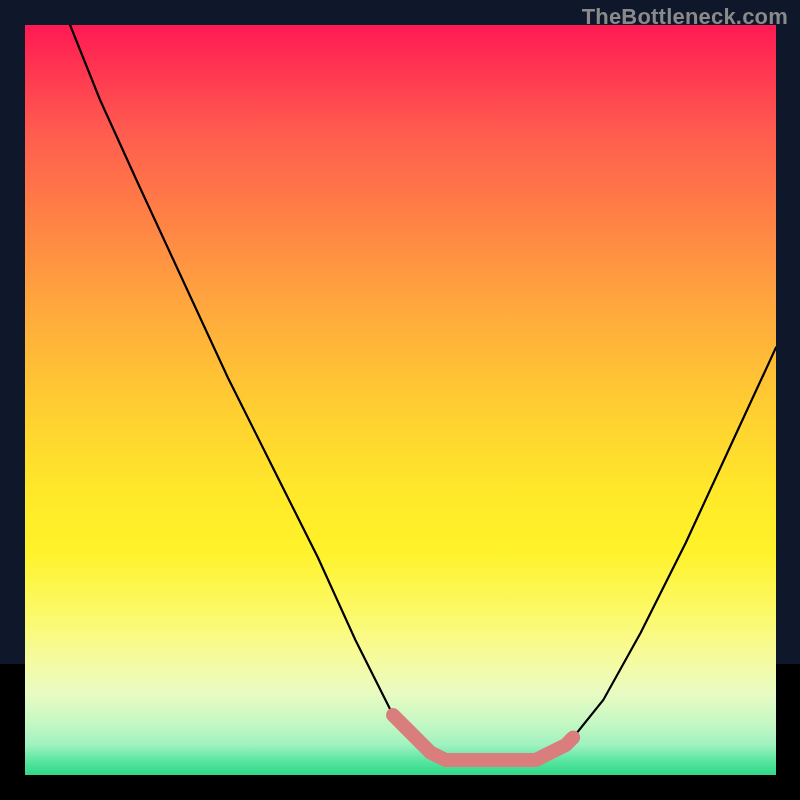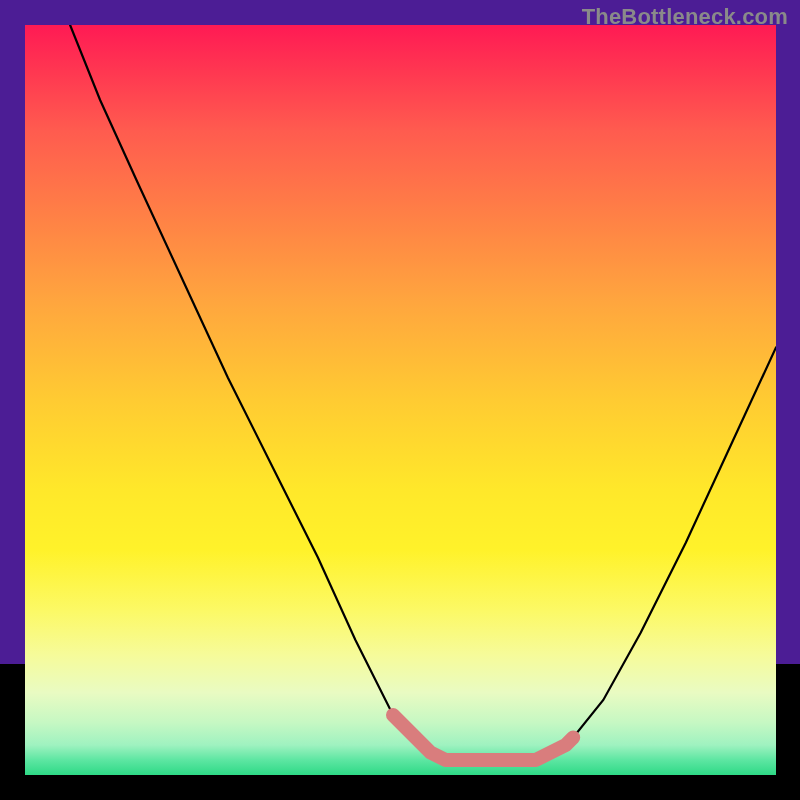--- a/index.html
+++ b/index.html
@@ -7,21 +7,21 @@
     padding: 0;
     width: 800px;
     height: 800px;
     background: #000;
     overflow: hidden;
   }
   .outer {
     position: relative;
     width: 800px;
     height: 664px;
-    background: #4c1d95;
+    background: #0f172a;
   }
   .plot {
     position: absolute;
     left: 25px;
     top: 25px;
     width: 751px;
     height: 750px;
     
     background: linear-gradient(to bottom,
       #ff1a54 0%,

